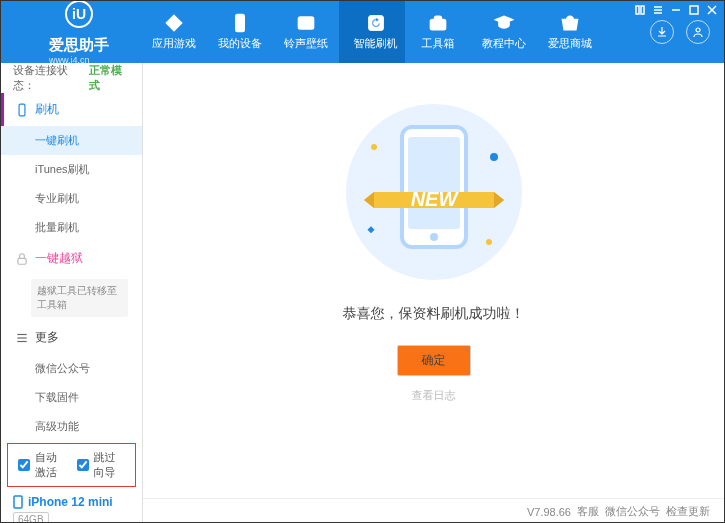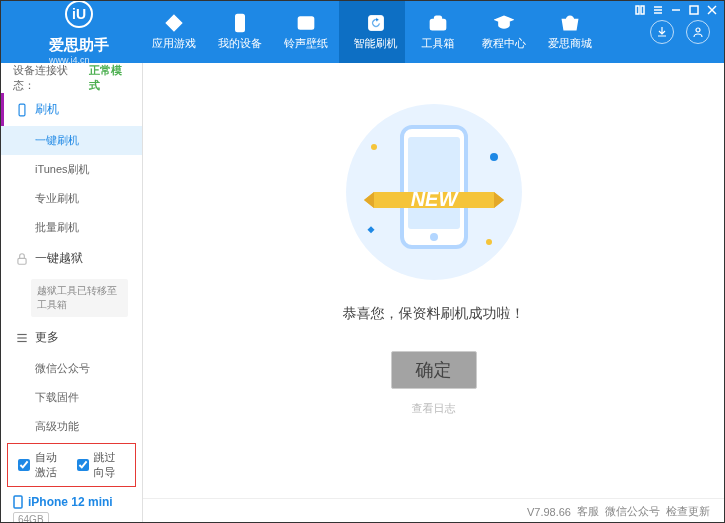--- a/index.html
+++ b/index.html
@@ -36,21 +36,21 @@
 .chk-row label { display: flex; align-items: center; gap: 5px; cursor: pointer; }
 .chk-row input { accent-color: #1e88e5; width: 12px; height: 12px; }
 .device-block { padding: 6px 12px; }
 .device-name { color: #1e88e5; font-weight: bold; font-size: 12px; display: flex; align-items: center; gap: 5px; }
 .device-badge { display: inline-block; border: 1px solid #ccc; border-radius: 2px; padding: 1px 4px; font-size: 10px; color: #999; margin-top: 3px; }
 
 .main { flex: 1; position: relative; background: #fff; }
 .illustration { display: flex; flex-direction: column; align-items: center; padding-top: 34px; }
 .illustration svg { display: block; }
 .msg { font-size: 14px; color: #444; margin-top: 18px; }
-.ok-btn { margin-top: 28px; padding: 6px 24px; border: 1px solid #ccc; background: #a3a3a3; font-size: 18px; color: #444; cursor: pointer; border-radius: 2px; }
+.ok-btn { margin-top: 22px; padding: 6px 24px; border: 1px solid #ccc; background: #f97316; font-size: 12px; color: #444; cursor: pointer; border-radius: 2px; }
 .log-link { margin-top: 12px; font-size: 11px; color: #bbb; cursor: pointer; }
 
 .footer { position: absolute; bottom: 0; right: 0; height: 26px; display: flex; align-items: center; gap: 6px; padding: 0 14px; font-size: 11px; color: #888; border-top: 1px solid #eee; width: 100%; justify-content: flex-end; }
 .footer span { cursor: pointer; }
 </style>
 </head>
 <body>
 
 <div class="win-controls">
   <div class="win-btn">
@@ -168,21 +168,21 @@
       <svg class="side-icon" viewBox="0 0 24 24" fill="none" stroke="#1e88e5" stroke-width="2">
           <rect x="7" y="2" width="10" height="20" rx="2"></rect>
         </svg>
       <span>刷机</span>
     </div>
     <div class="sub-item active">一键刷机</div>
     <div class="sub-item">iTunes刷机</div>
     <div class="sub-item">专业刷机</div>
     <div class="sub-item">批量刷机</div>
 
-    <div class="section-head" style="color:#404040">
+    <div class="section-head" style="color:#ec4899">
       <svg class="side-icon" viewBox="0 0 24 24" fill="none" stroke="#bbb" stroke-width="2">
           <rect x="5" y="11" width="14" height="10" rx="2"></rect>
           <path d="M8 11V7a4 4 0 018 0v4"></path>
         </svg>
       <span>一键越狱</span>
     </div>
     <div class="note-box">越狱工具已转移至工具箱</div>
 
     <div class="section-head">
       <svg class="side-icon" viewBox="0 0 24 24" stroke="#666" stroke-width="2">

